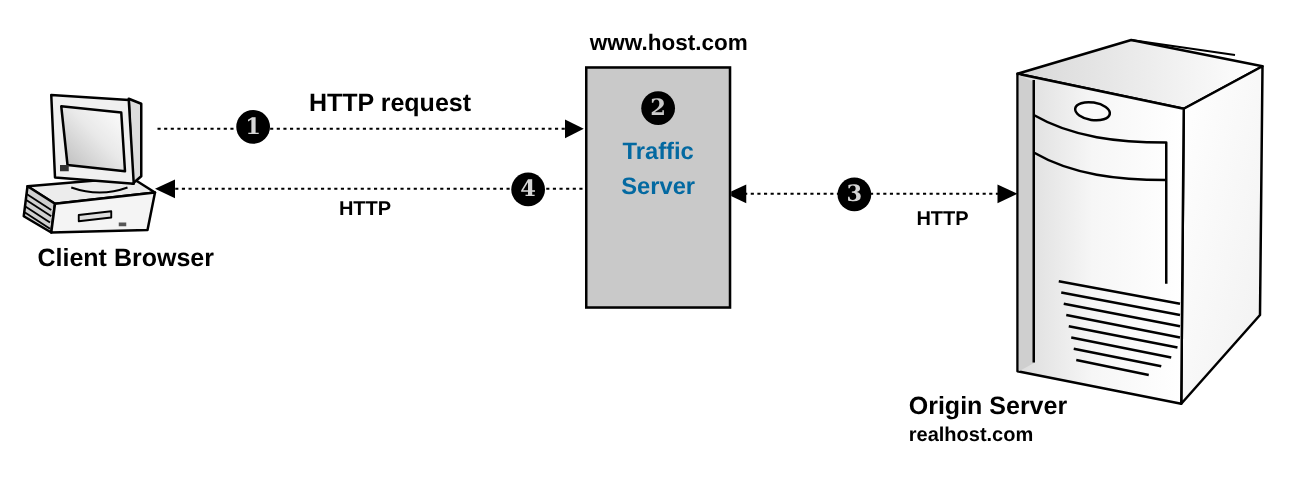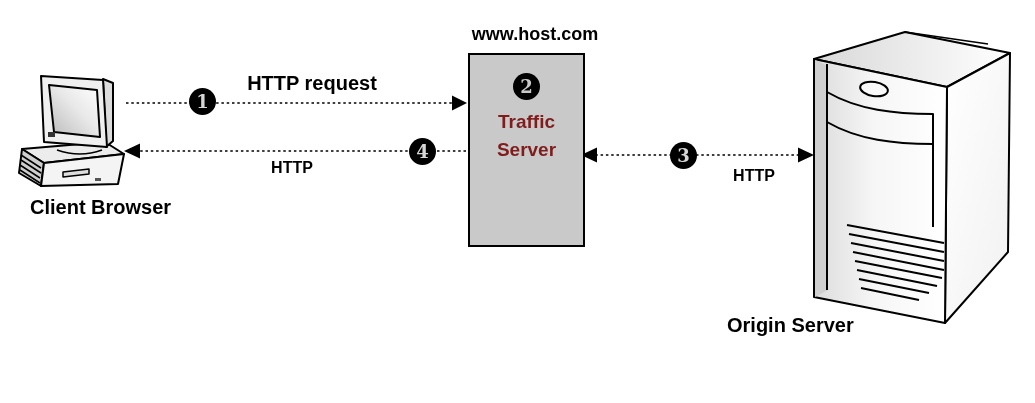--- a/index.html
+++ b/index.html
@@ -33,21 +33,21 @@
     font-weight:bold;font-size:18px;line-height:27px;text-align:center;
   }
   .badge.abs{position:absolute;}
   .badge.on-white{color:#d6d6d6;}
   .badge-1{left:189px;top:88px;}
   .badge-4{left:409px;top:138px;}
   .badge-3{left:670px;top:142px;}
   .ts-badge{margin-top:18px;}
   .ts-name{
     margin-top:8px;width:92px;text-align:center;
-    font-weight:bold;font-size:19px;line-height:28px;color:#7f1d1d;
+    font-weight:bold;font-size:19px;line-height:28px;color:#0369a1;
   }
 </style>
 </head>
 <body>
 
 <div class="stage">
 
   <svg width="1035" height="403" viewBox="0 0 1035 403">
     <defs>
       <linearGradient id="gScreen" x1="0" y1="1" x2="1" y2="0">
@@ -139,14 +139,15 @@
   <div class="badge abs on-white badge-1">1</div>
   <div class="badge abs on-white badge-4">4</div>
   <div class="badge abs on-white badge-3">3</div>
 
   <div class="lbl lbl-req">HTTP request</div>
   <div class="lbl lbl-http-left">HTTP</div>
   <div class="lbl lbl-http-right">HTTP</div>
 
   <div class="lbl lbl-client">Client Browser</div>
   <div class="lbl lbl-origin">Origin Server</div>
+  <div class="lbl lbl-realhost">realhost.com</div>
 
 </div>
 
 </body></html>

